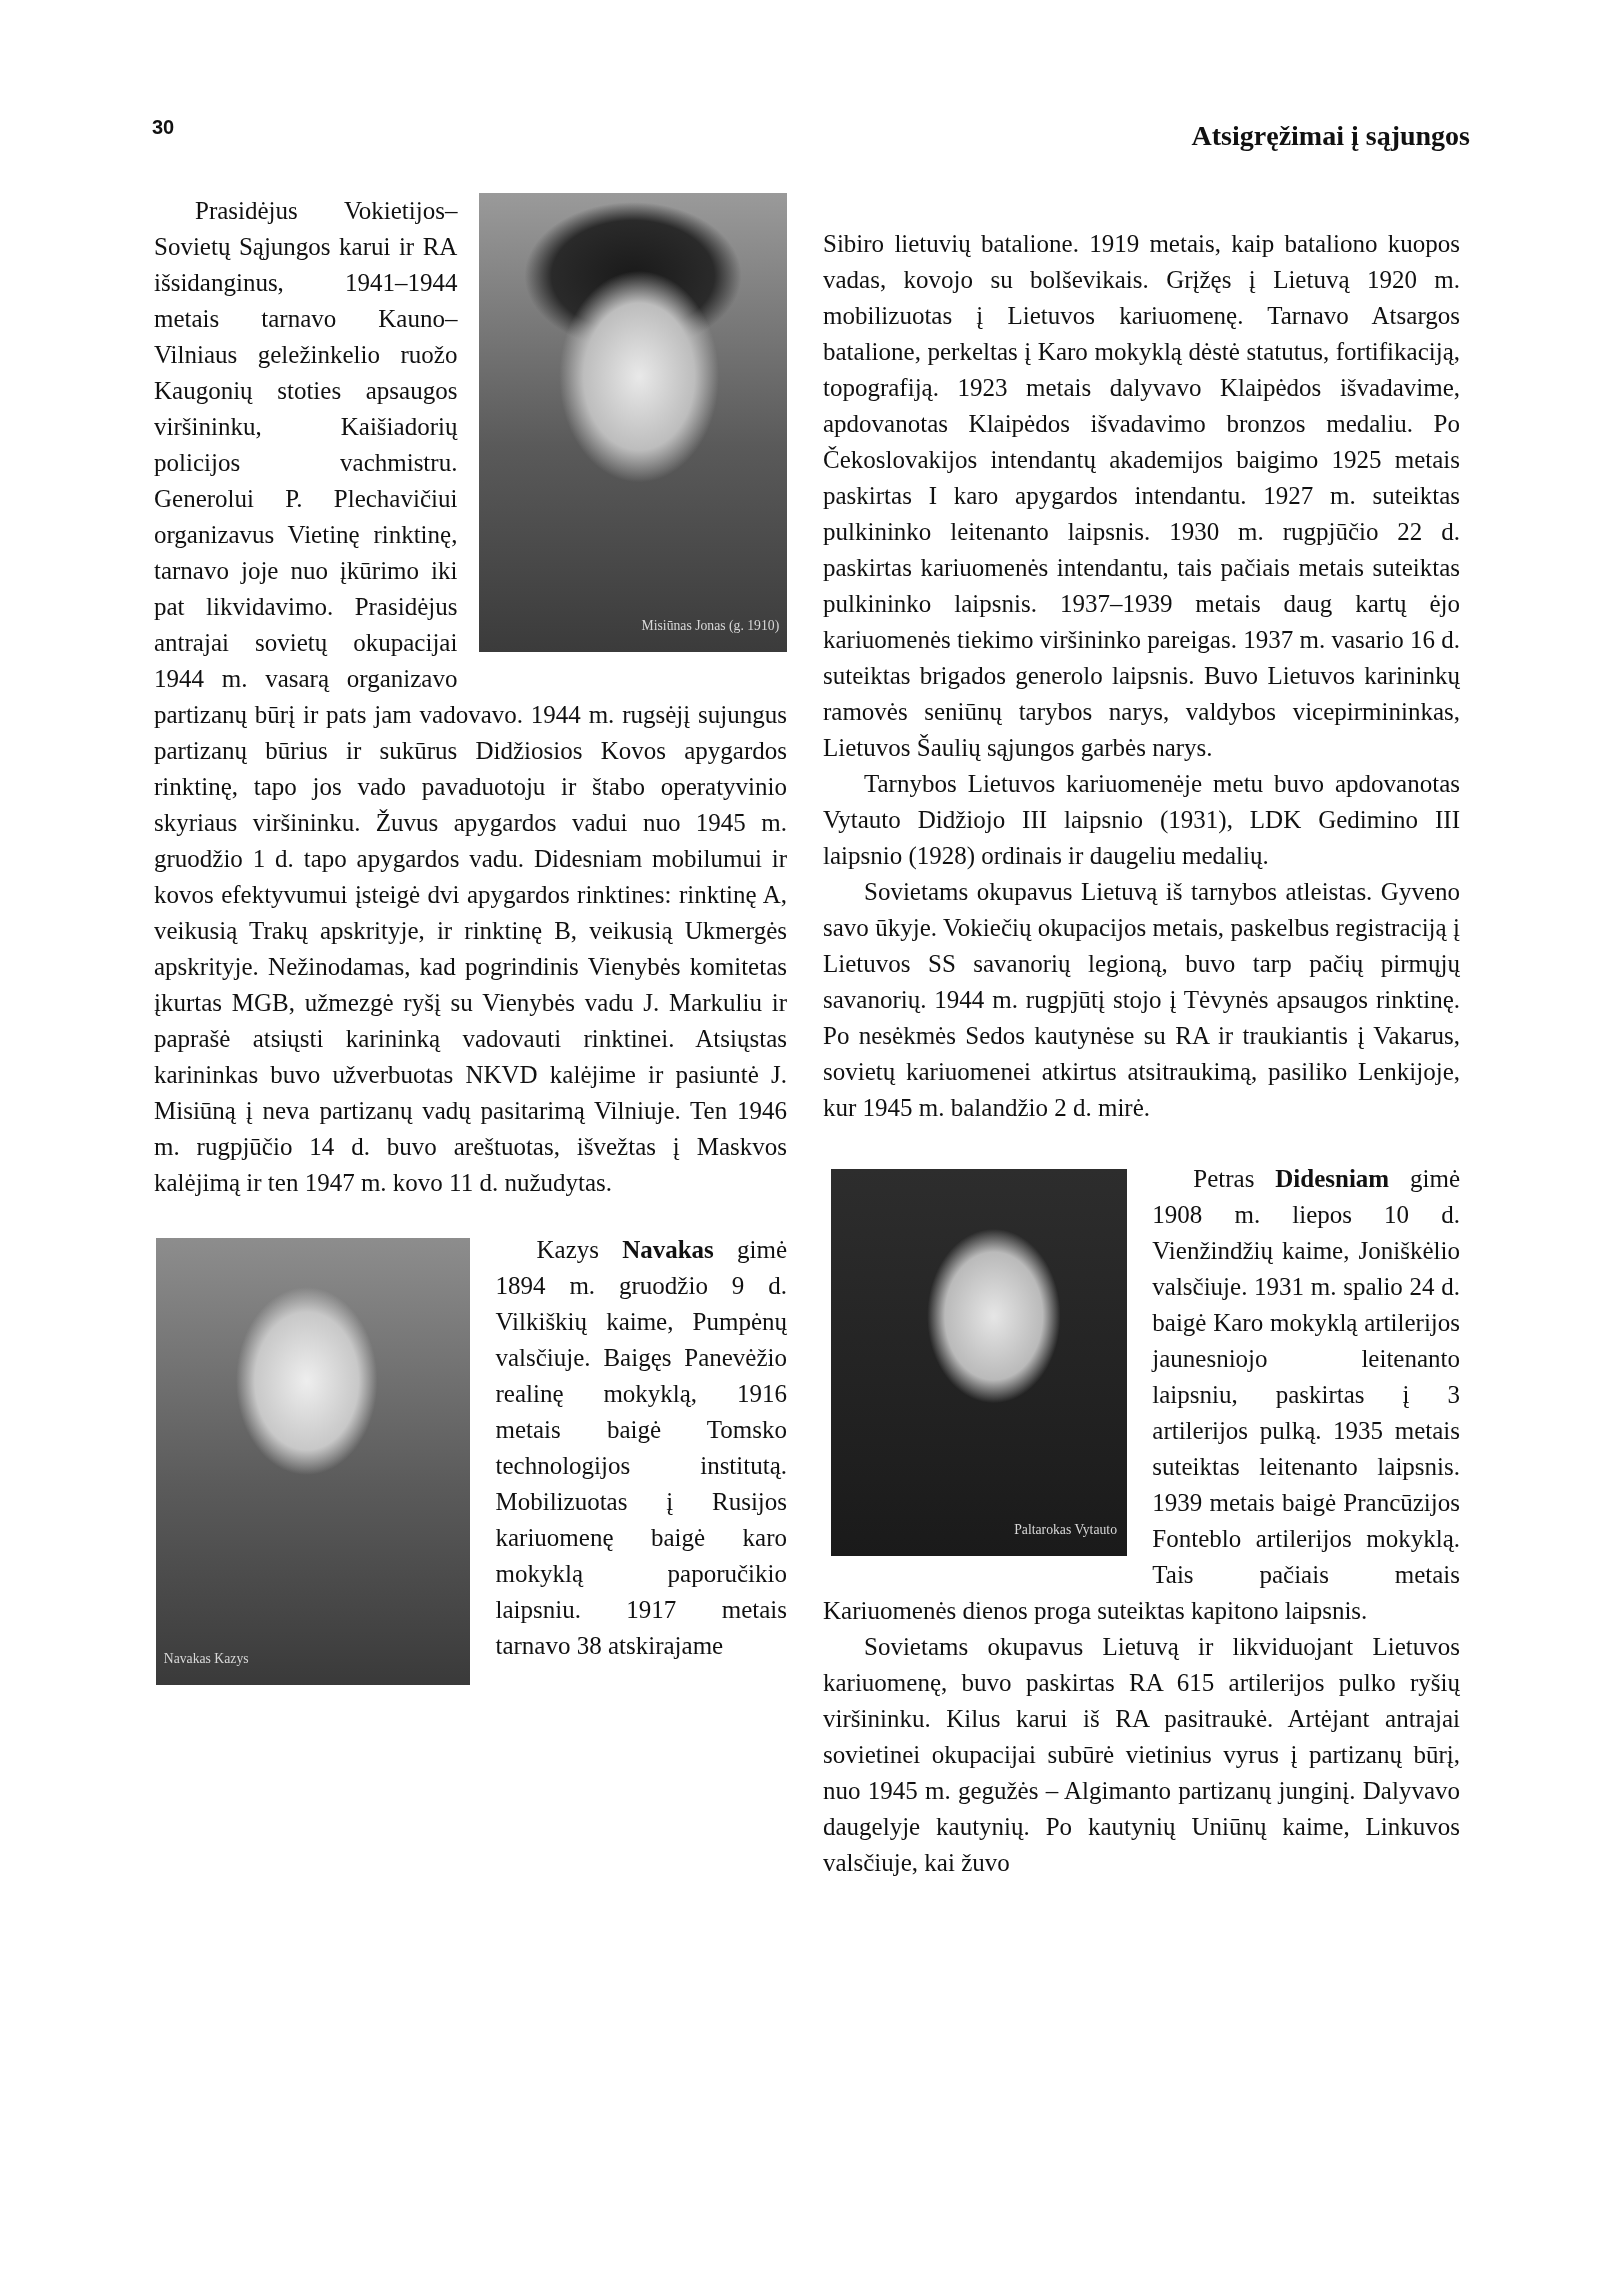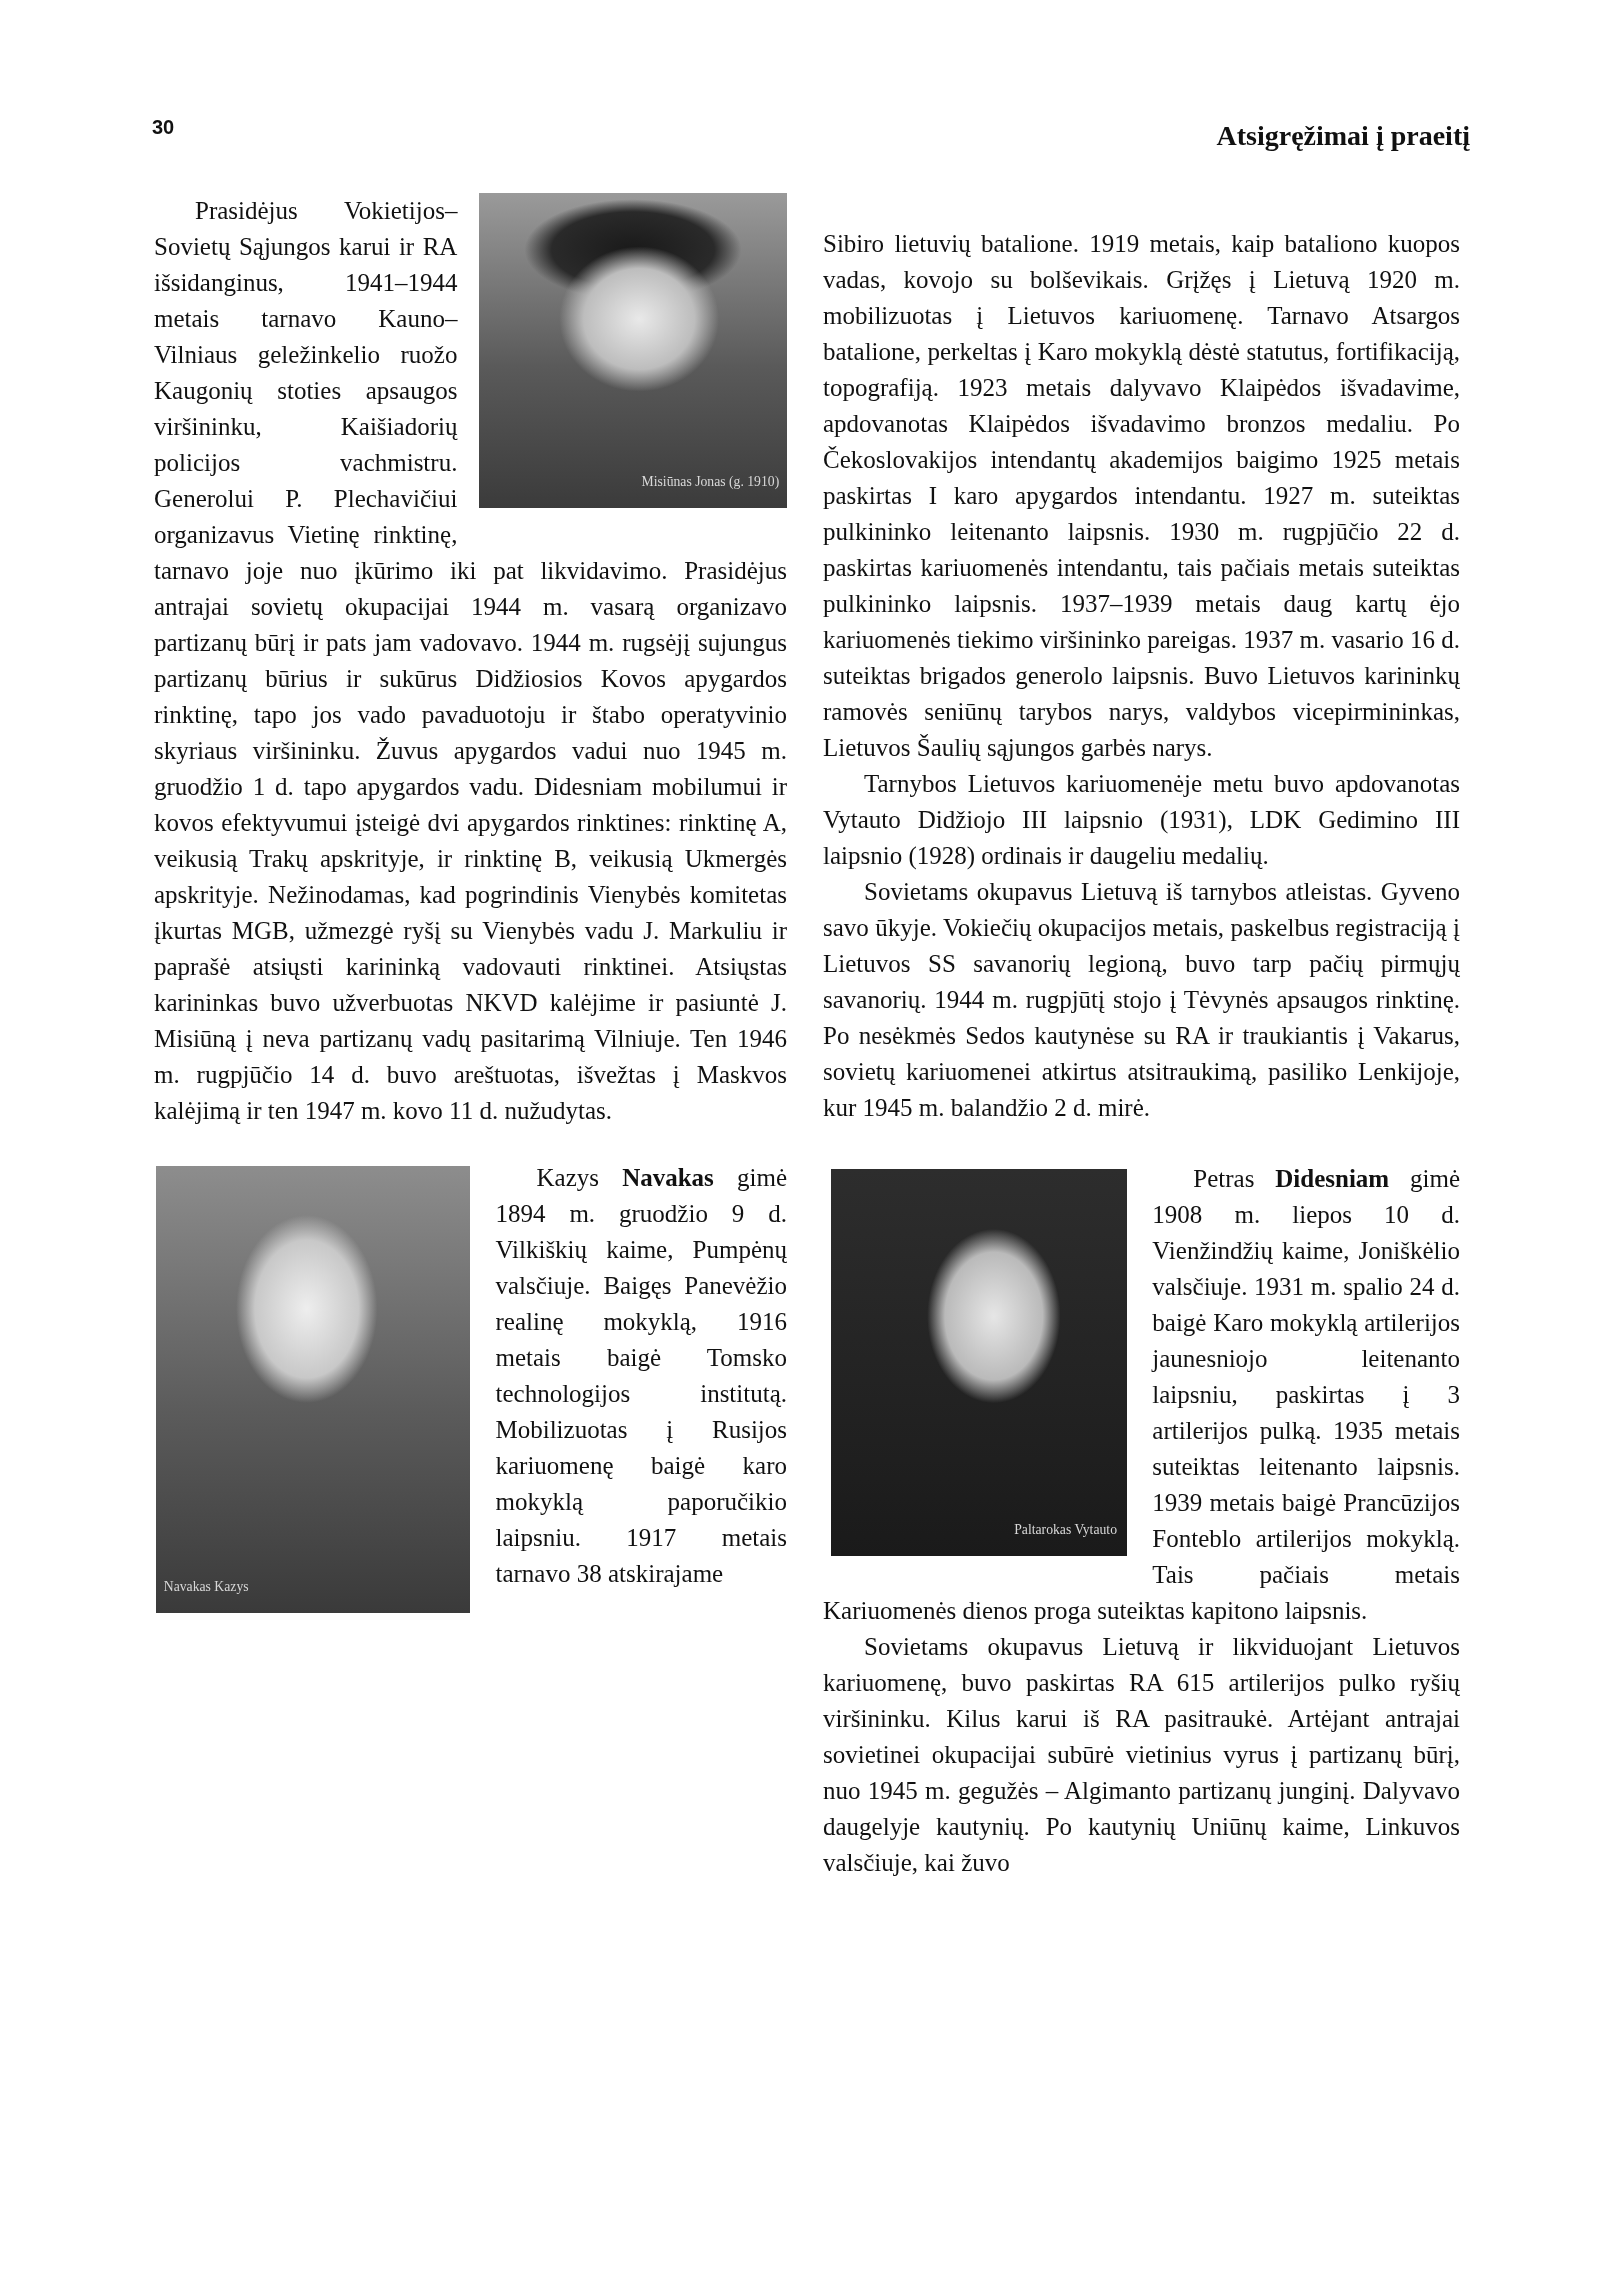--- a/index.html
+++ b/index.html
@@ -8,40 +8,40 @@
   .page-number { position: absolute; left: 152px; top: 116px; font-family: "Liberation Sans", sans-serif;
                  font-weight: bold; font-size: 20px; }
   .running-head { position: absolute; right: 152px; top: 120px; font-weight: bold; font-size: 28px; }
   .col { position: absolute; font-size: 25px; line-height: 36px; text-align: justify; }
   .col p { margin: 0; }
   .col p.indent { text-indent: 41px; }
   .colL { left: 154px; top: 193px; width: 633px; }
   .colR { left: 823px; top: 193px; width: 637px; margin-top: 33px; }
   .photo { position: relative; background: #3b3b3b; overflow: hidden; }
   .photo .caption { position: absolute; font-size: 13.7px; color: #d8d8d8; }
-  .ph1 { float: right; width: 308px; height: 315px; margin: 0 0 9.8px 21.6px;
+  .ph1 { float: right; width: 308px; height: 459px; margin: 0 0 9.8px 21.6px;
          background: radial-gradient(ellipse 36% 32% at 52% 40%, #e9e9e9 0%, #bdbdbd 50%, rgba(0,0,0,0) 72%),
                      radial-gradient(ellipse 44% 20% at 50% 18%, #1a1a1a 0%, #2a2a2a 60%, rgba(0,0,0,0) 80%),
                      linear-gradient(180deg, #9a9a9a 0%, #5a5a5a 55%, #3b3b3b 100%); }
   .ph1 .caption { right: 7.8px; bottom: 7.8px; }
   .ph2 { float: left; width: 314px; height: 447px; margin: 5.9px 25.5px 7.8px 2px;
          background: radial-gradient(ellipse 30% 28% at 48% 32%, #eeeeee 0%, #c8c8c8 55%, rgba(0,0,0,0) 75%),
                      linear-gradient(180deg, #8d8d8d 0%, #5b5b5b 55%, #3a3a3a 100%); }
   .ph2 .caption { left: 7.8px; bottom: 7.8px; }
   .ph3 { float: left; width: 296px; height: 387px; margin: 7.8px 25.5px 9.8px 7.8px;
          background: radial-gradient(ellipse 30% 30% at 55% 38%, #e6e6e6 0%, #bababa 55%, rgba(0,0,0,0) 75%),
                      linear-gradient(180deg, #2d2d2d 0%, #222 60%, #1a1a1a 100%); }
   .ph3 .caption { right: 9.8px; bottom: 7.8px; }
   b { font-weight: bold; }
 </style>
 </head>
 <body>
 
 <div class="page-number">30</div>
-<div class="running-head">Atsigręžimai į praeitį</div>
+<div class="running-head">Atsigręžimai į sąjungos</div>
 
 <div class="col colL">
   <div class="photo ph1">
     <span class="caption">Misiūnas Jonas (g. 1910)</span>
   </div>
   <p class="indent">Prasidėjus Vokietijos–Sovietų Sąjungos karui ir RA išsidanginus, 1941–1944 metais tarnavo Kauno–Vilniaus geležinkelio ruožo Kaugonių stoties apsaugos viršininku, Kaišiadorių policijos vachmistru. Generolui P. Plechavičiui organizavus Vietinę rinktinę, tarnavo joje nuo įkūrimo iki pat likvidavimo. Prasidėjus antrajai sovietų okupacijai 1944 m. vasarą organizavo partizanų būrį ir pats jam vadovavo. 1944 m. rugsėjį sujungus partizanų būrius ir sukūrus Didžiosios Kovos apygardos rinktinę, tapo jos vado pavaduotoju ir štabo operatyvinio skyriaus viršininku. Žuvus apygardos vadui nuo 1945 m. gruodžio 1 d. tapo apygardos vadu. Didesniam mobilumui ir kovos efektyvumui įsteigė dvi apygardos rinktines: rinktinę A, veikusią Trakų apskrityje, ir rinktinę B, veikusią Ukmergės apskrityje. Nežinodamas, kad pogrindinis Vienybės komitetas įkurtas MGB, užmezgė ryšį su Vienybės vadu J. Markuliu ir paprašė atsiųsti karininką vadovauti rinktinei. Atsiųstas karininkas buvo užverbuotas NKVD kalėjime ir pasiuntė J. Misiūną į neva partizanų vadų pasitarimą Vilniuje. Ten 1946 m. rugpjūčio 14 d. buvo areštuotas, išvežtas į Maskvos kalėjimą ir ten 1947 m. kovo 11 d. nužudytas.</p>
   <div style="height:31px"></div>
   <div class="photo ph2">
     <span class="caption">Navakas Kazys</span>
   </div>

